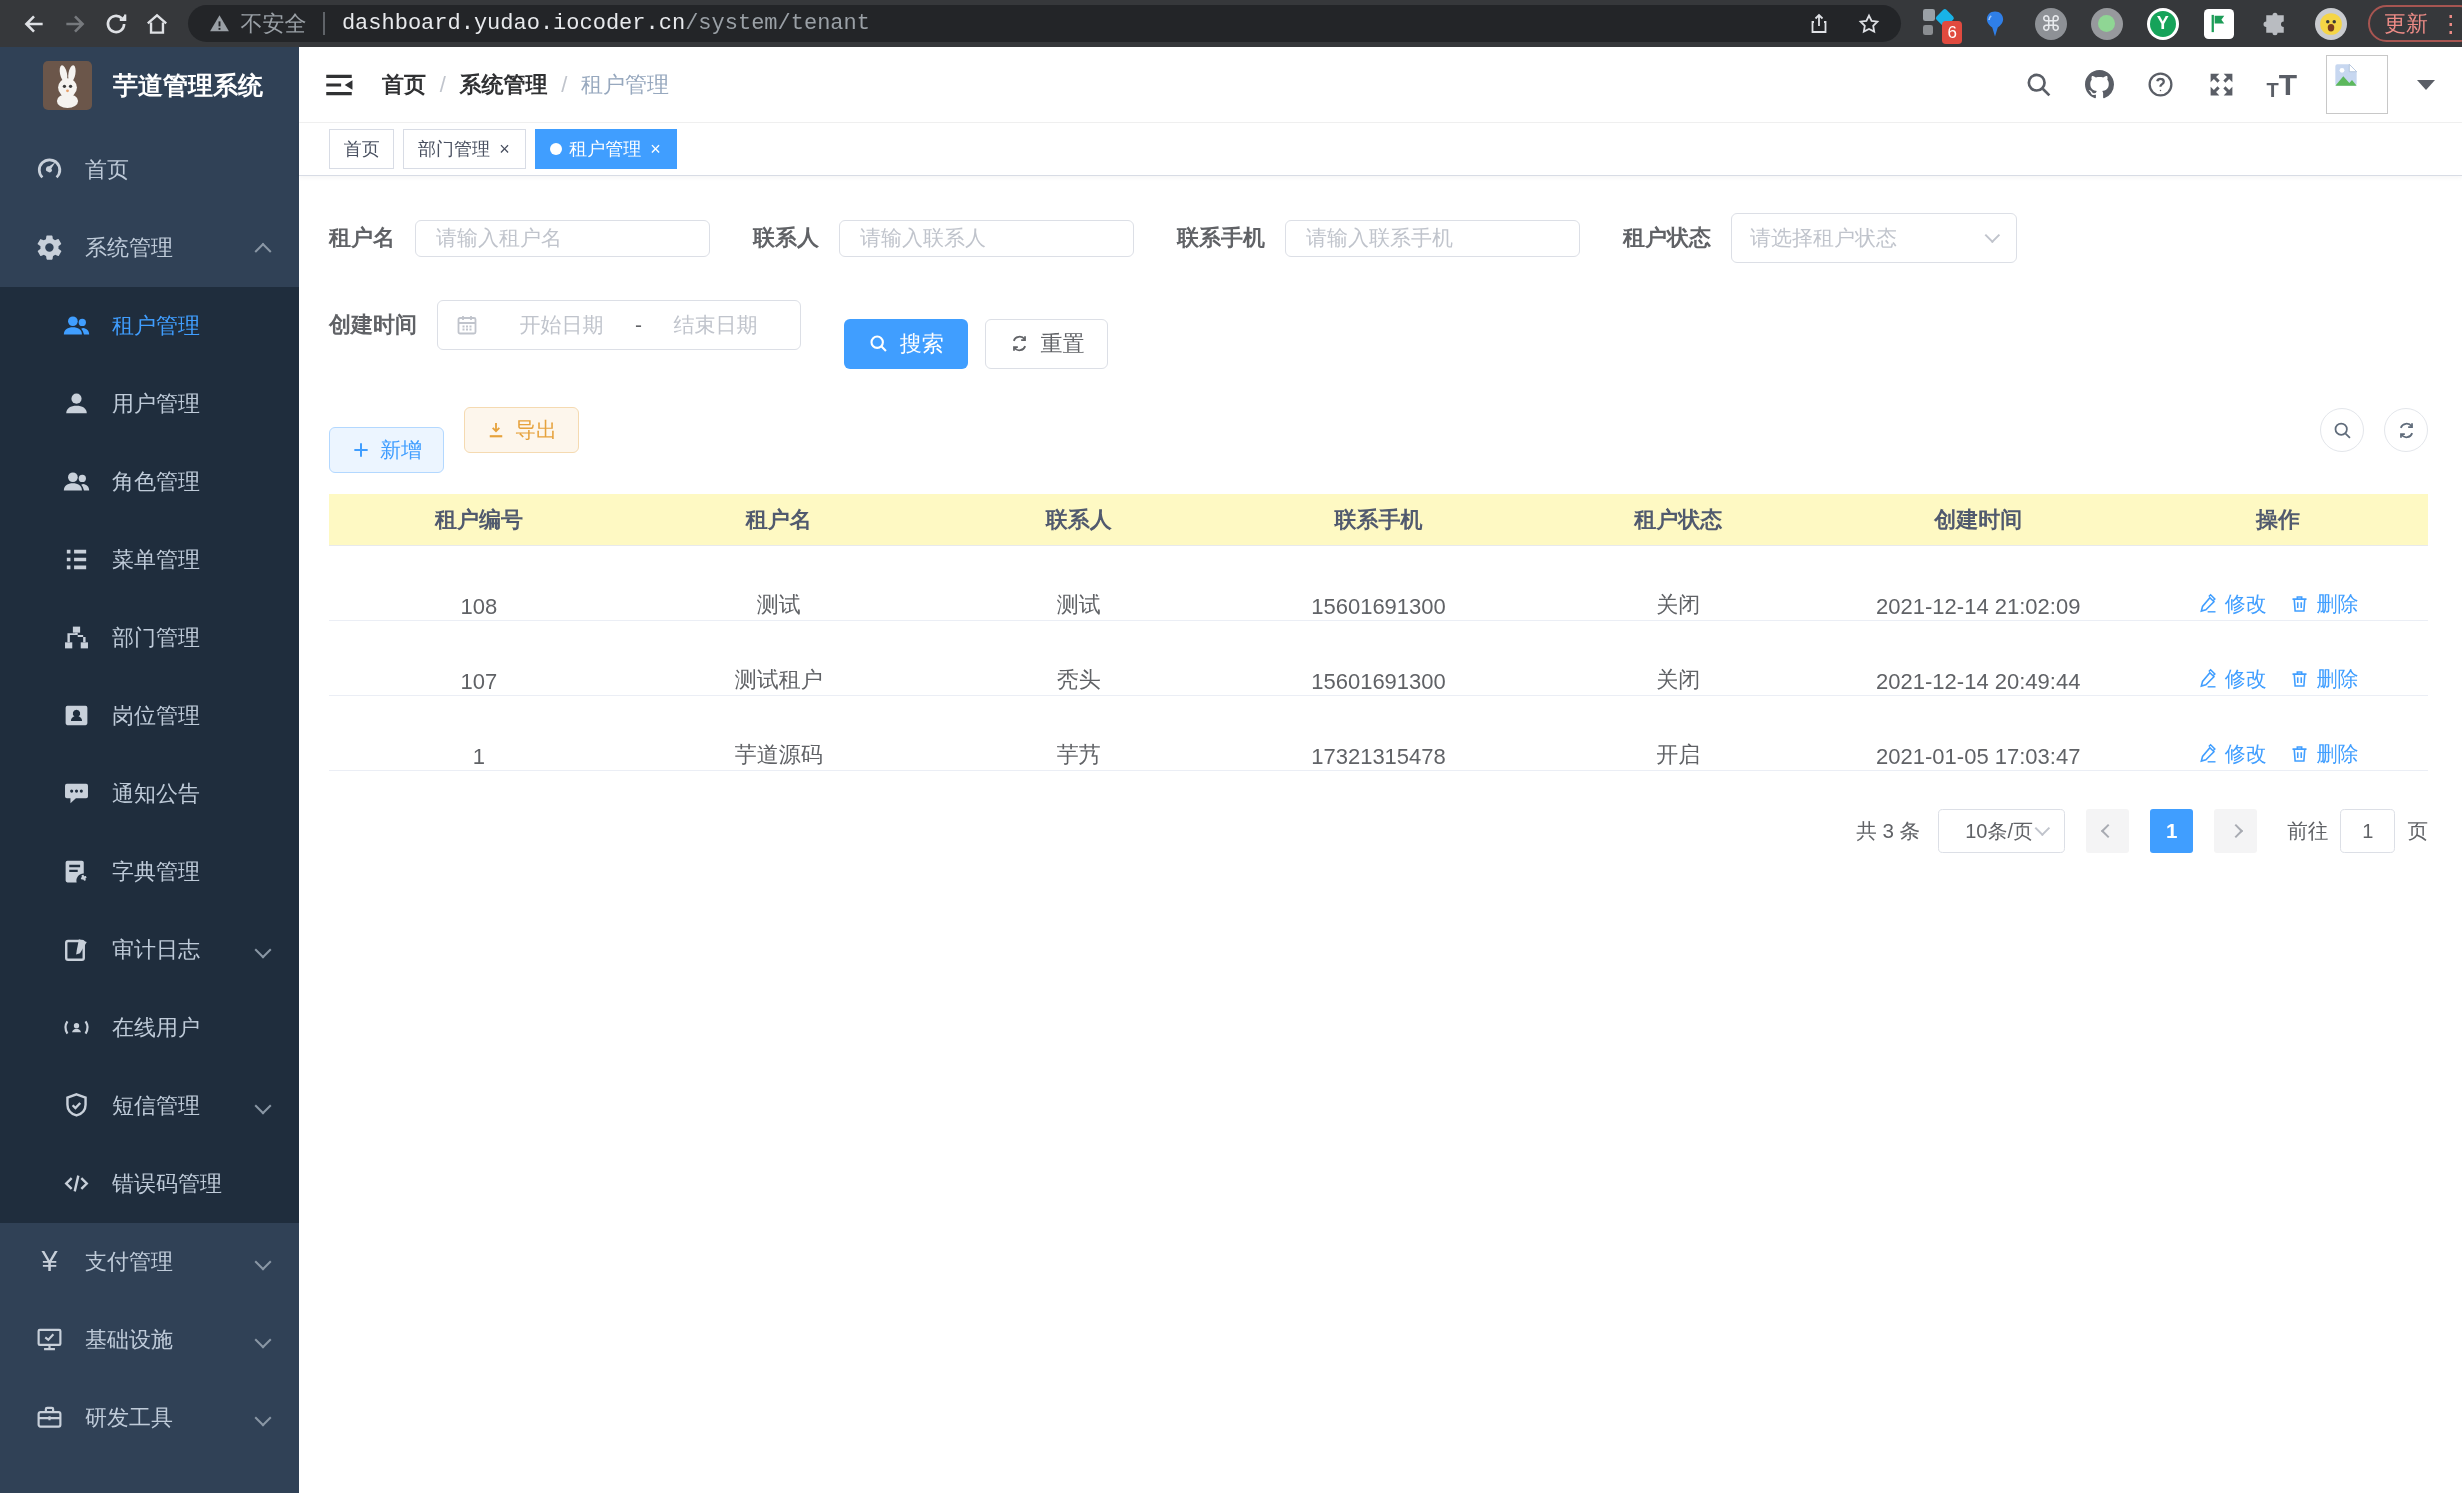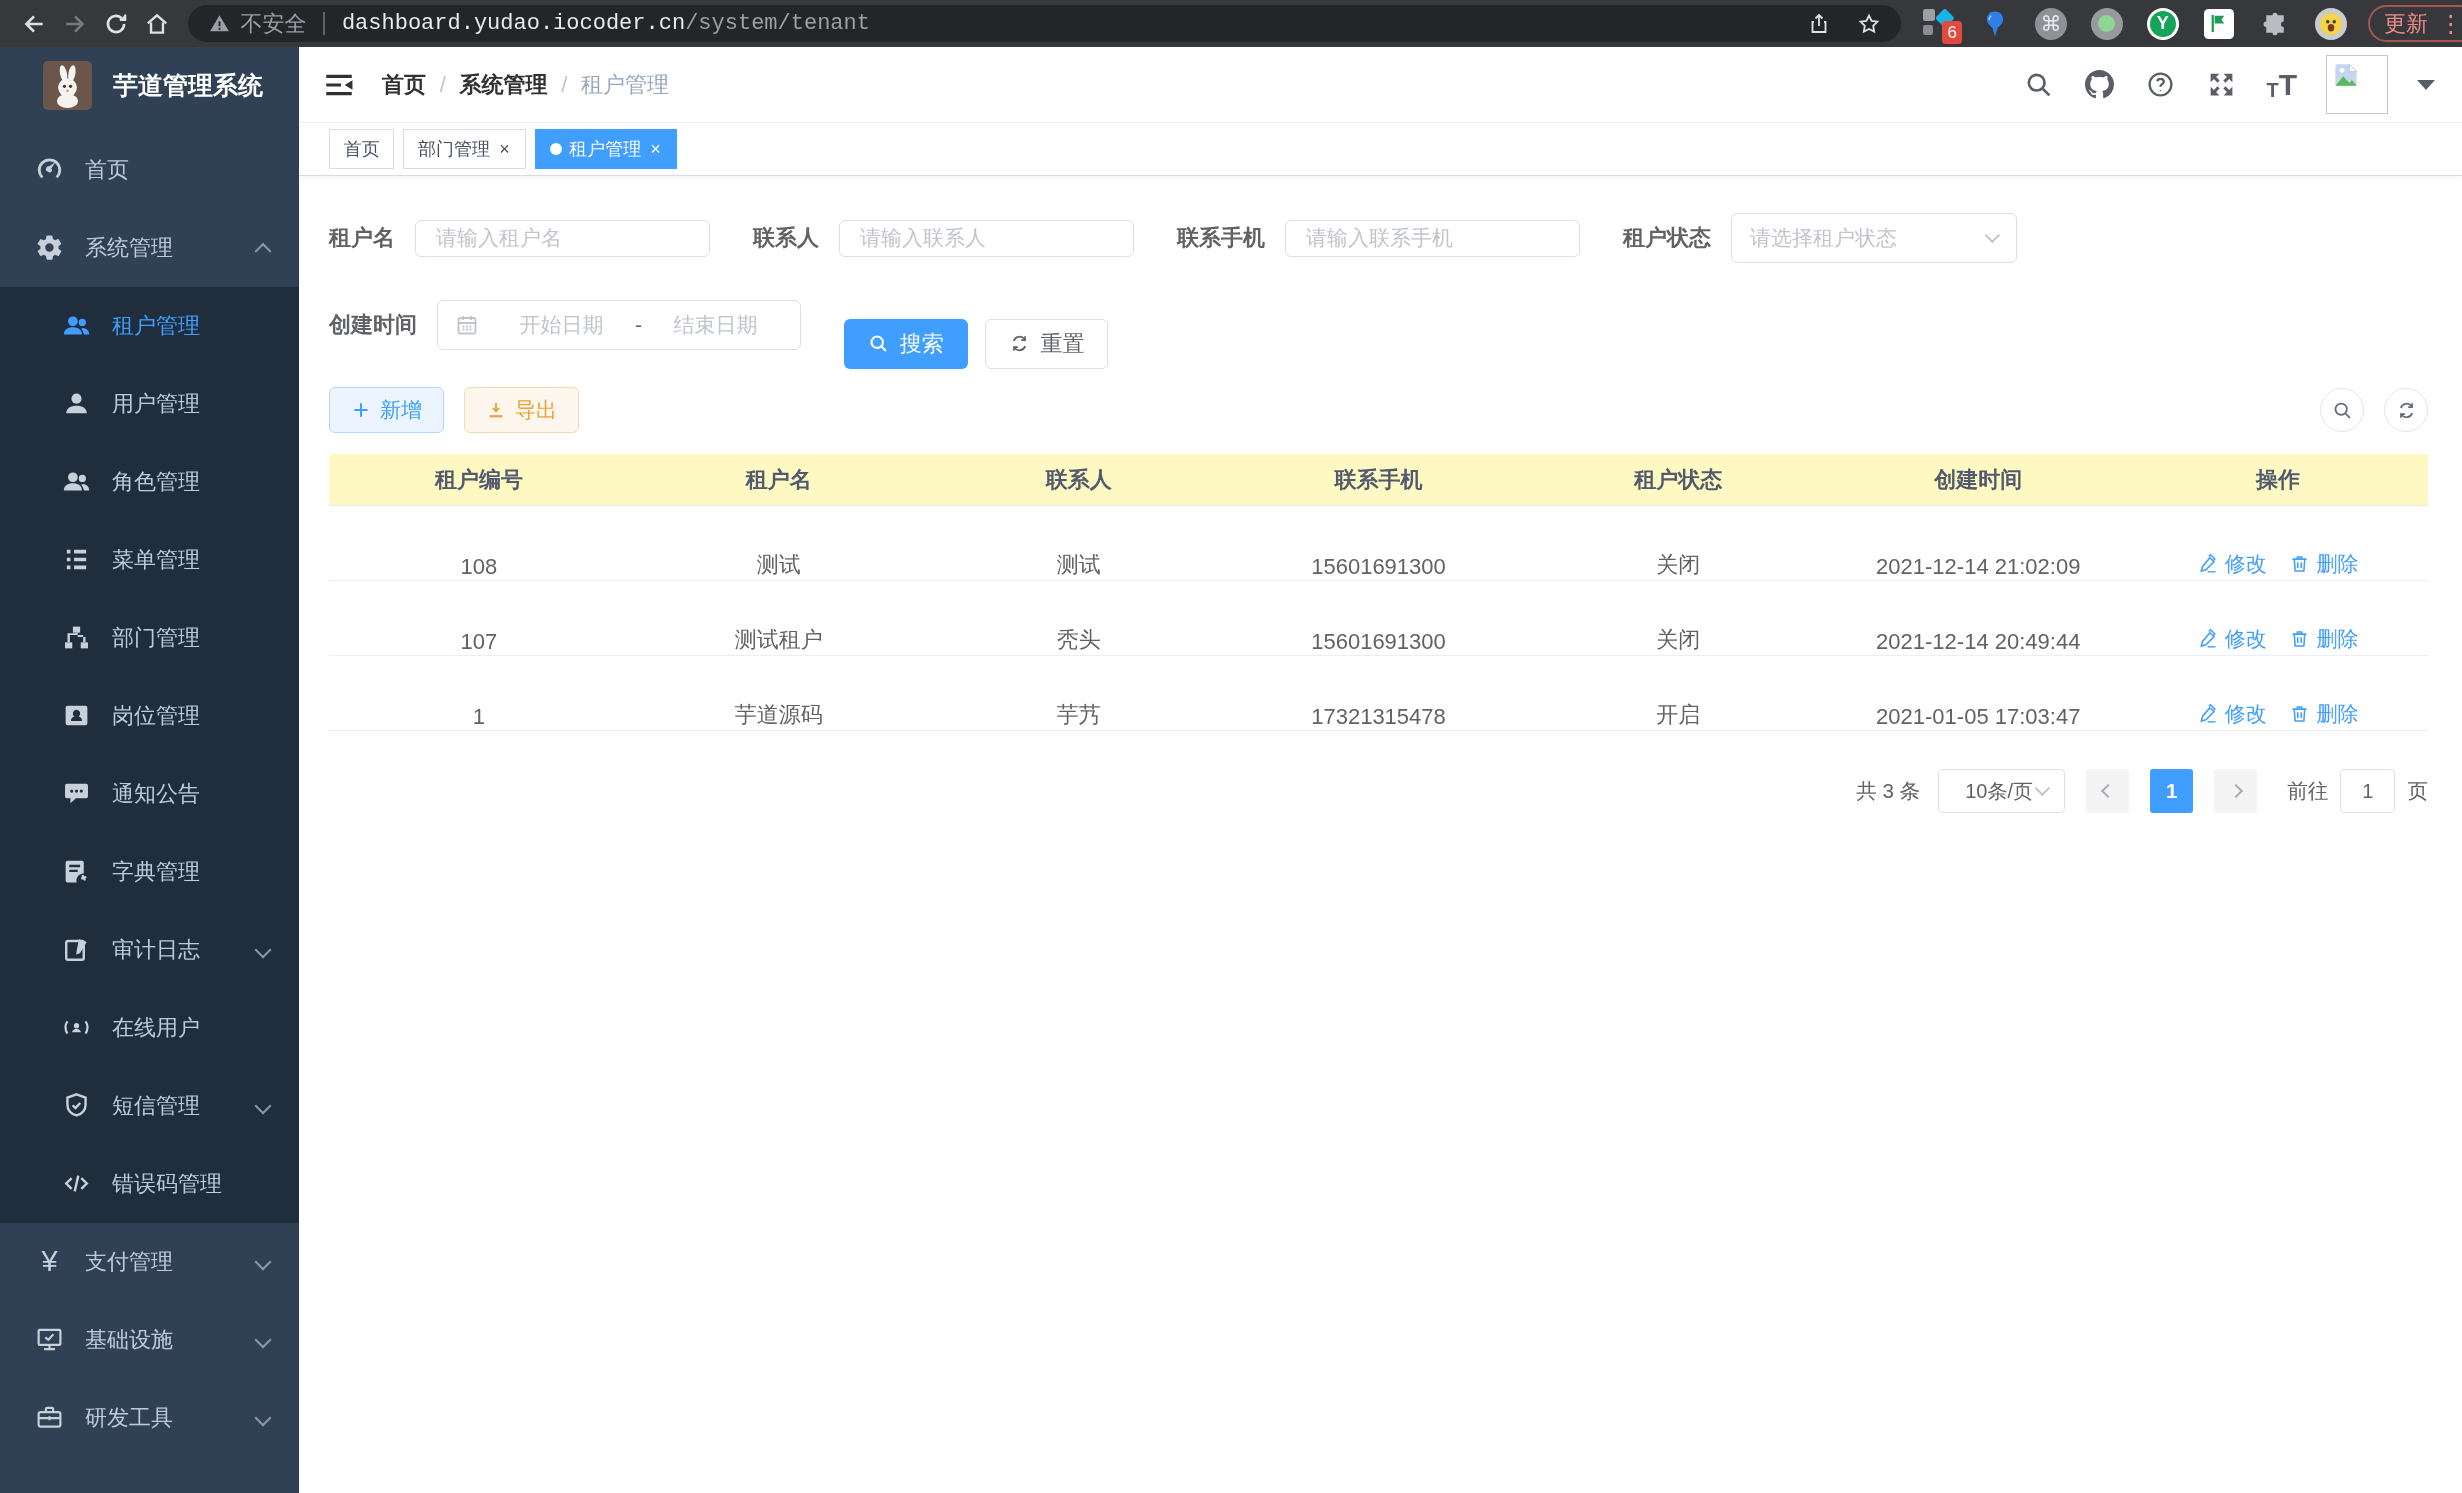--- a/index.html
+++ b/index.html
@@ -100,21 +100,21 @@
   .btn { height:50px; border-radius:6px; font-size:22px; display:inline-flex; align-items:center;
     gap:10.7px; padding:0 23px; cursor:pointer; border:1.5px solid transparent; }
   .btn svg { width:21px; height:21px; }
   .btn-primary { background:#409eff; color:#fff; margin-left:17px; }
   .btn-plain { background:#fff; border-color:#dcdfe6; color:#606266; margin-left:17px; }
 
   
   .toolbar { display:flex; align-items:center; margin-top:0px; }
   .btn-sm { height:46px; border-radius:6px; font-size:21px; display:inline-flex; align-items:center; gap:9px; padding:0 21px; cursor:pointer; }
   .btn-sm svg { width:20px; height:20px; }
-  .btn-add { background:#ecf5ff; border:1.5px solid #b3d8ff; color:#409eff; }
+  .btn-add { background:#ecf5ff; border:1.5px solid #b3d8ff; color:#409eff;margin-top:40px; }
   .btn-export { background:#fdf6ec; border:1.5px solid #f5dab1; color:#e6a23c; margin-left:20px; }
   .tool-circles { margin-left:auto; display:flex; gap:20px; }
   .circle-btn { width:44px; height:44px; border-radius:50%; border:1.5px solid #e3e6eb; background:#fff;
     display:flex; align-items:center; justify-content:center; color:#5f6b7a; cursor:pointer; }
   .circle-btn svg { width:21px; height:21px; }
 
   
   .table { margin-top:21px; width:100%; }
   .t-head { display:flex; align-items:center; height:52px; background:#fef9c3; border-bottom:1.5px solid #e8eaec; }
   .t-col { flex:1; text-align:center; font-size:22px; }

